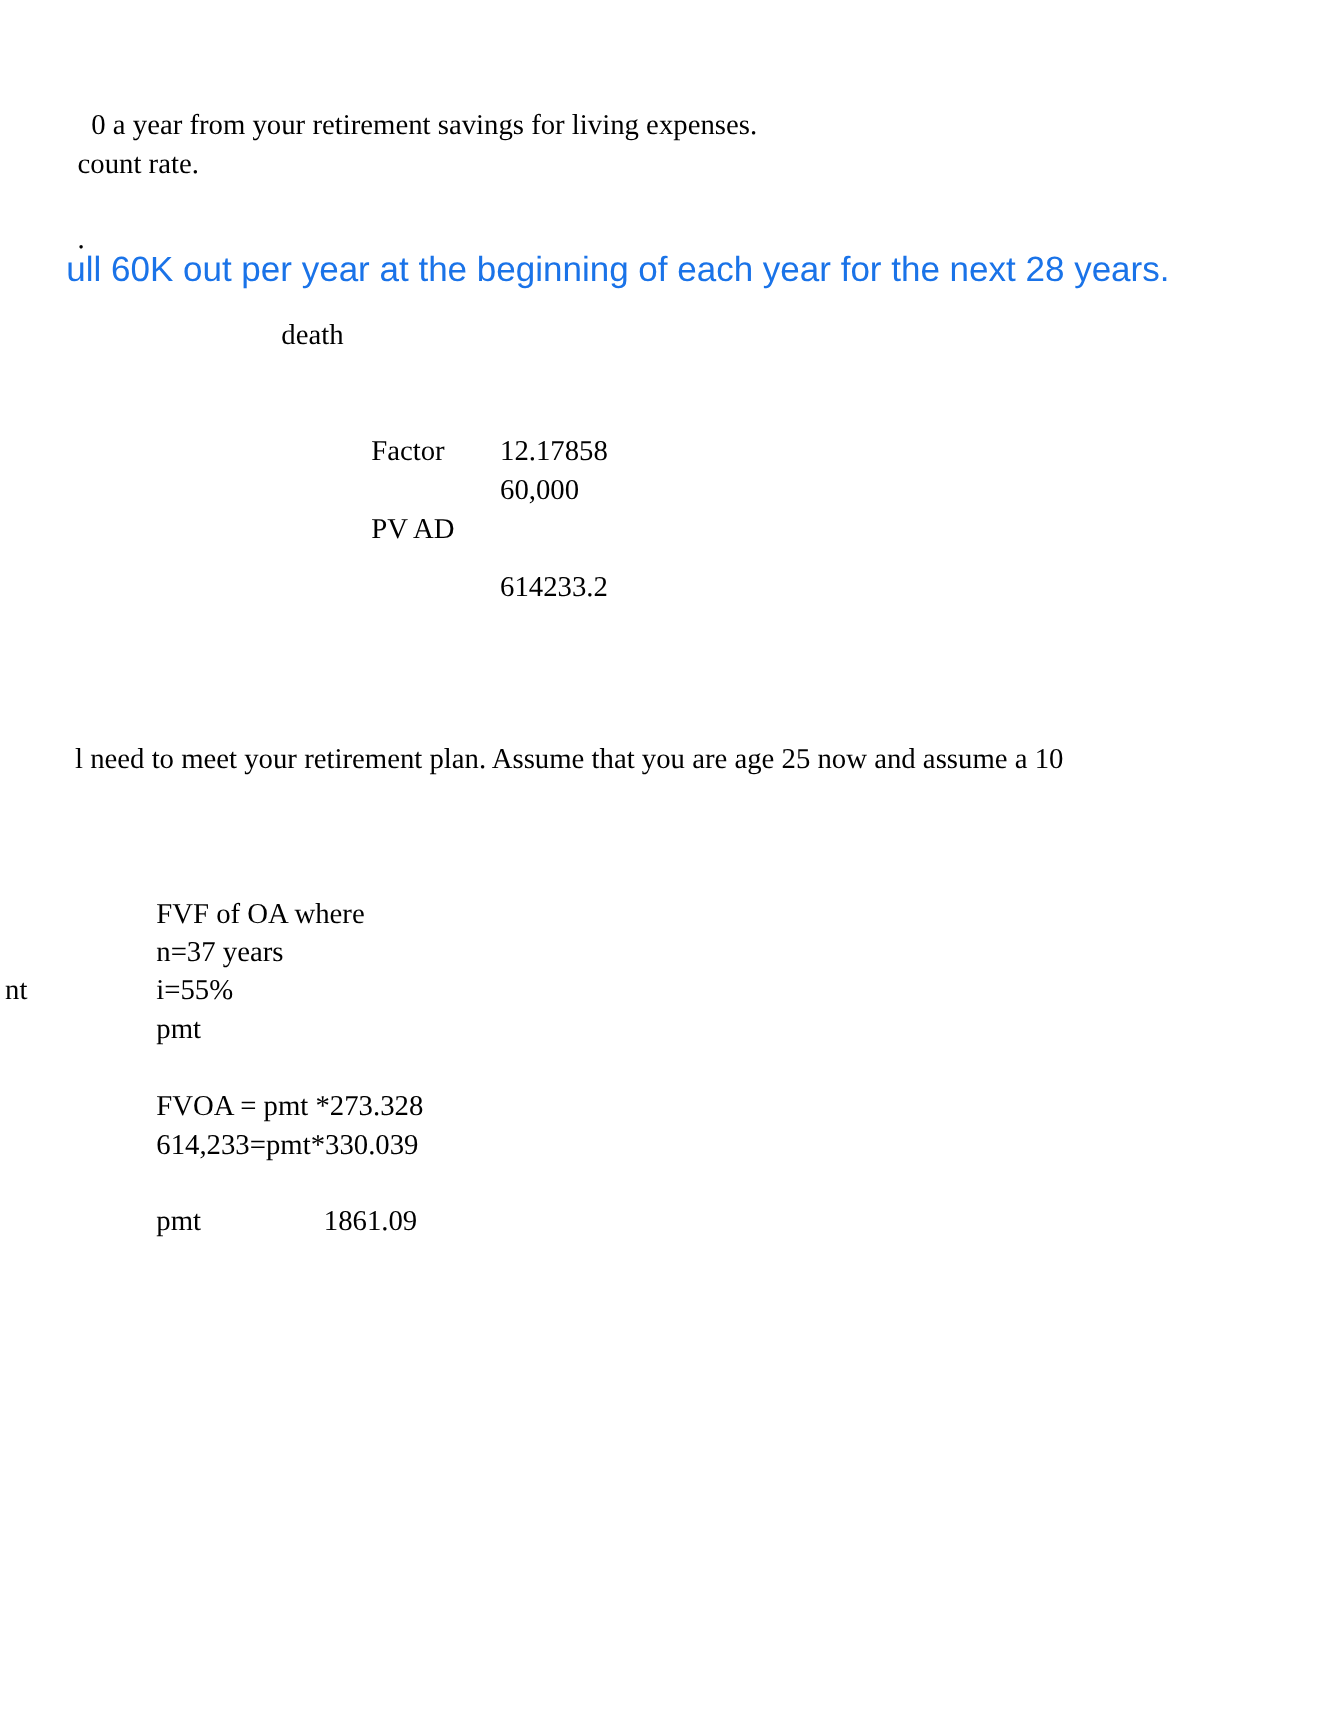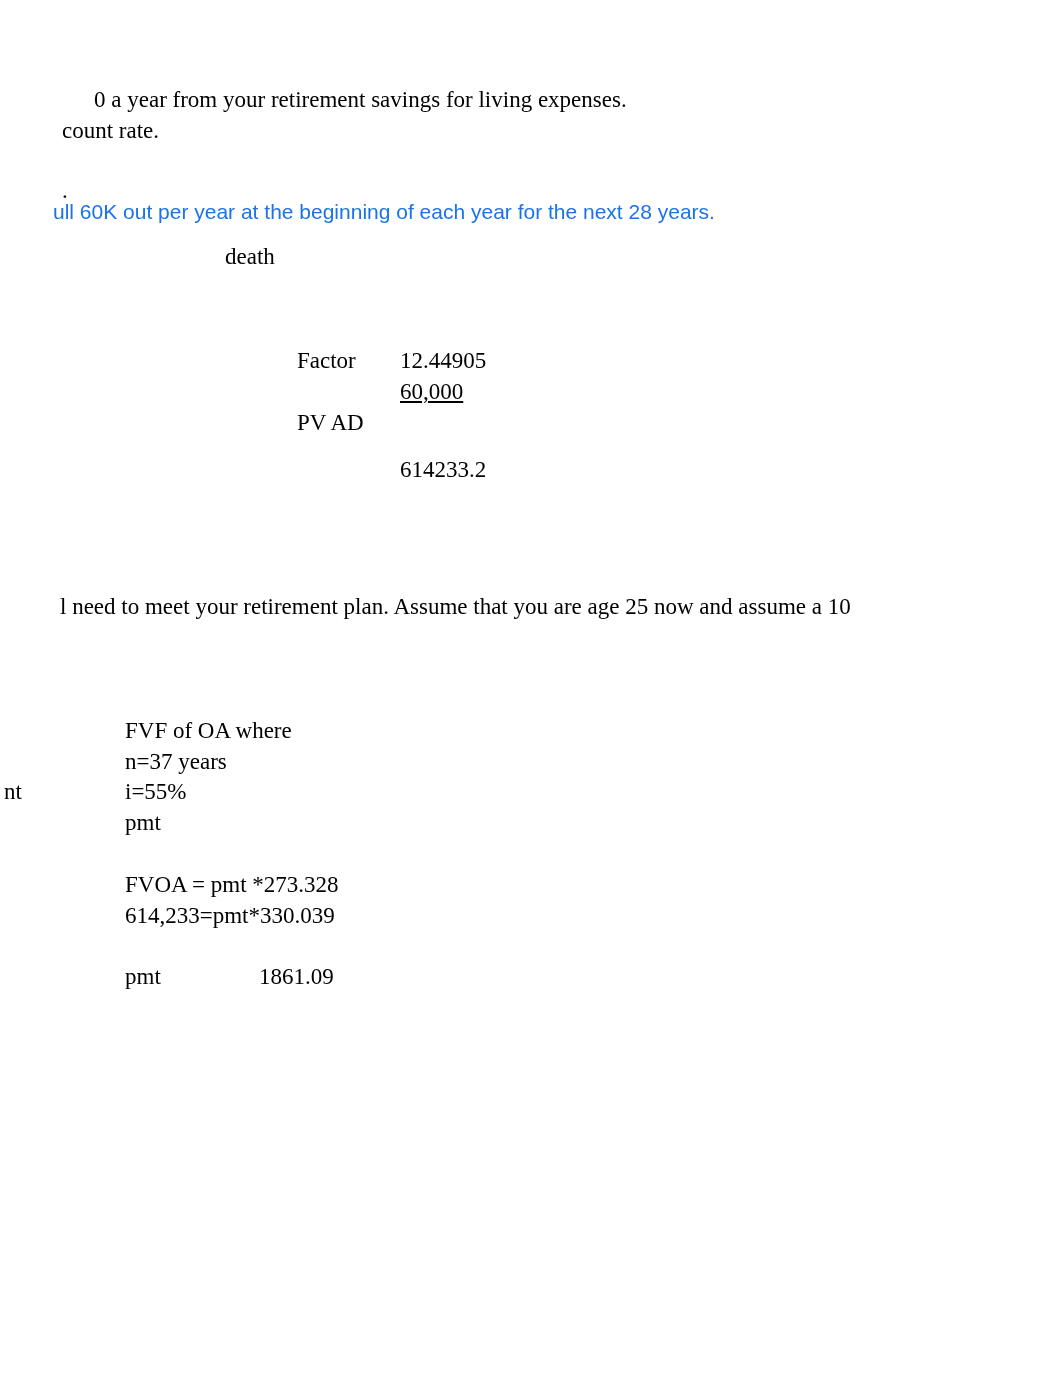--- a/index.html
+++ b/index.html
@@ -16,41 +16,41 @@
       color: #000000;
       position: relative;
     }
     .text-block {
       position: absolute;
       white-space: nowrap;
     }
     .blue-text {
       color: #1a73e8;
       font-family: "Segoe UI", Arial, sans-serif;
-      font-size: 21px;
+      font-size: 28px;
     }
     .label-col {
     }
   </style>
 </head>
 <body>
 
-<div class="text-block" style="left:73px; top:87px;margin-left:21px;">0 a year from your retirement savings for living expenses.</div>
+<div class="text-block" style="left:73px; top:87px;">0 a year from your retirement savings for living expenses.</div>
 <div class="text-block" style="left:62px; top:118px;"> count rate.</div>
 
 <div class="text-block" style="left:62px; top:178px;">.</div>
 
 <div class="text-block blue-text" style="left:53px; top:200px;">ull 60K out per year at the beginning of each year for the next 28 years.</div>
 
-<div class="text-block" style="left:225px; top:244px;">death</div>
+<div class="text-block" style="left:225px; top:255px;">death</div>
 
 <div class="text-block label-col" style="left:297px; top:348px; width:85px;">Factor</div>
-<div class="text-block label-col" style="left:400px; top:348px; width:100px;">12.44905</div>
+<div class="text-block label-col" style="left:400px; top:348px; width:100px;">12.17858</div>
 
-<div class="text-block label-col" style="left:400px; top:379px; width:100px;text-decoration:underline;">60,000</div>
+<div class="text-block label-col" style="left:400px; top:379px; width:100px;">60,000</div>
 
 <div class="text-block label-col" style="left:297px; top:410px; width:85px;">PV AD</div>
 <div class="text-block label-col" style="left:400px; top:410px; width:100px;margin-top:47px;">614233.2</div>
 
 <div class="text-block" style="left:60px; top:594px;">l need to meet your retirement plan.  Assume that you are age 25 now and assume a 10</div>
 
 <div class="text-block" style="left:4px; top:779px;">nt</div>
 
 <div class="text-block" style="left:125px; top:718px;">FVF of OA where</div>
 <div class="text-block" style="left:125px; top:749px;">n=37 years</div>

